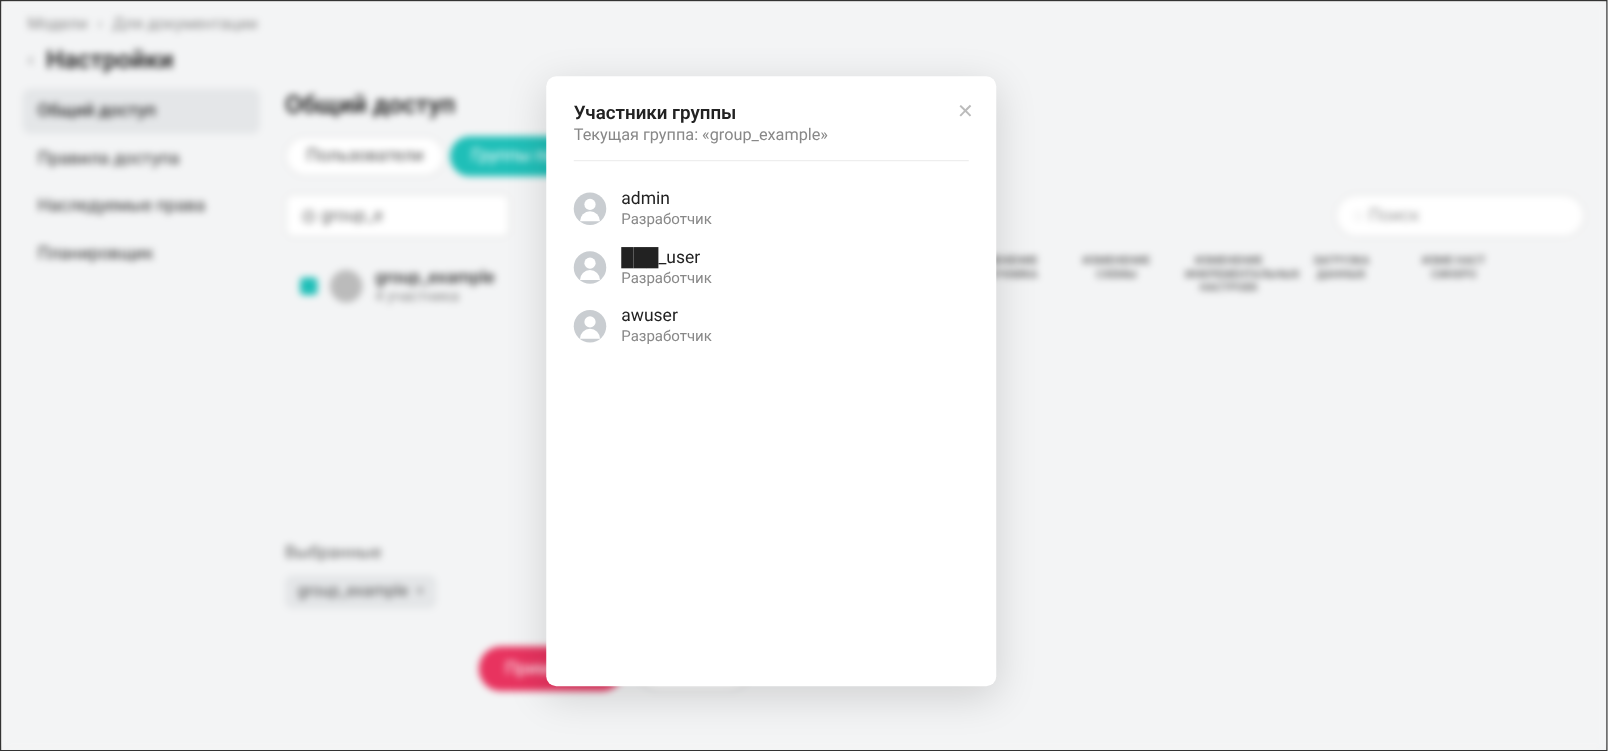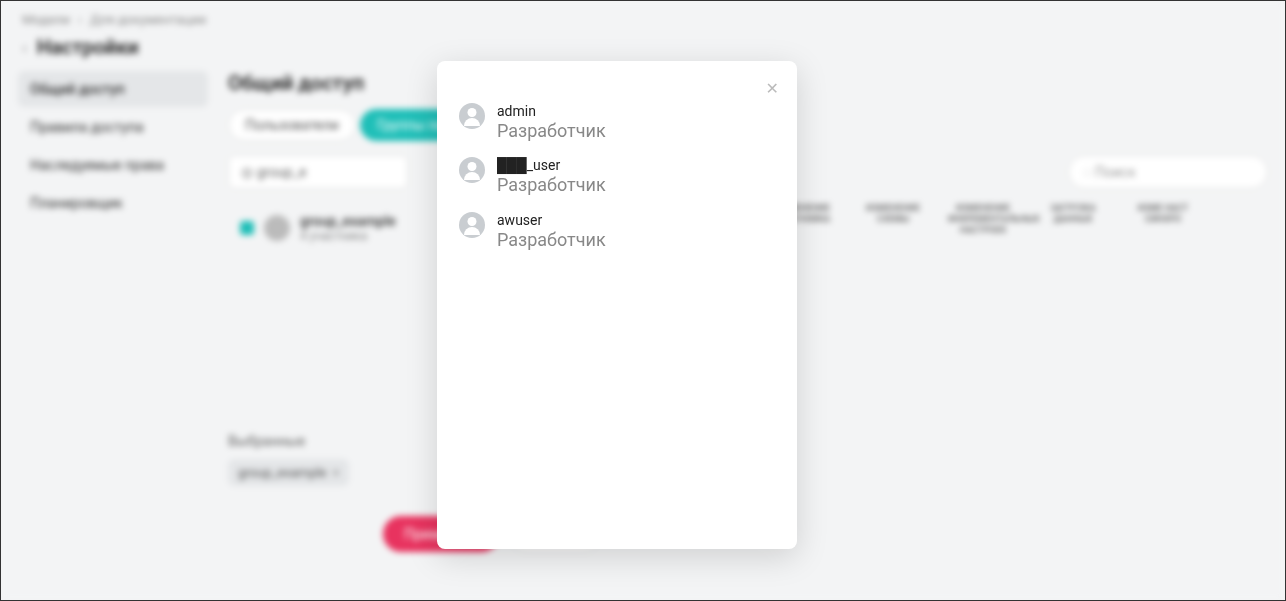--- a/index.html
+++ b/index.html
@@ -215,20 +215,21 @@
     position: absolute;
     top: 18px; right: 18px;
     color: #bbb;
     cursor: pointer;
     font-size: 16px;
   }
 
   .member-list { margin-top: 14px; }
   .member {
     display: flex;
+    align-items: center;
     gap: 12px;
     padding: 8px 0;
   }
   .avatar {
     width: 26px; height: 26px;
     border-radius: 50%;
     background: #c9cdd1;
     position: relative;
     flex-shrink: 0;
   }
@@ -244,21 +245,21 @@
   .avatar::after {
     content: "";
     position: absolute;
     bottom: 3px; left: 50%;
     transform: translateX(-50%);
     width: 16px; height: 8px;
     border-radius: 8px 8px 0 0;
     background: #fff;
   }
   .member-name { font-size: 14px; color: #222; line-height: 1.2; }
-  .member-role { font-size: 18px; color: #888; line-height: 1.2; }
+  .member-role { font-size: 12px; color: #888; line-height: 1.2; }
 </style>
 </head>
 <body>
 
 <div class="blurred">
   <div class="breadcrumb">
     <span>Модели</span>
     <span>›</span>
     <span>Для документации</span>
   </div>
@@ -317,20 +318,22 @@
       <div class="action-row">
         <div class="btn btn-primary"><span>Применить</span></div>
         <div class="btn btn-secondary"><span>Отмена</span></div>
       </div>
     </div>
   </div>
 </div>
 
 <div class="modal">
   <div class="modal-close">✕</div>
+  <div class="modal-title">Участники группы</div>
+  <div class="modal-sub">Текущая группа: «group_example»</div>
   <div class="member-list">
     <div class="member">
       <div class="avatar"></div>
       <div>
         <div class="member-name">admin</div>
         <div class="member-role">Разработчик</div>
       </div>
     </div>
     <div class="member">
       <div class="avatar"></div>

